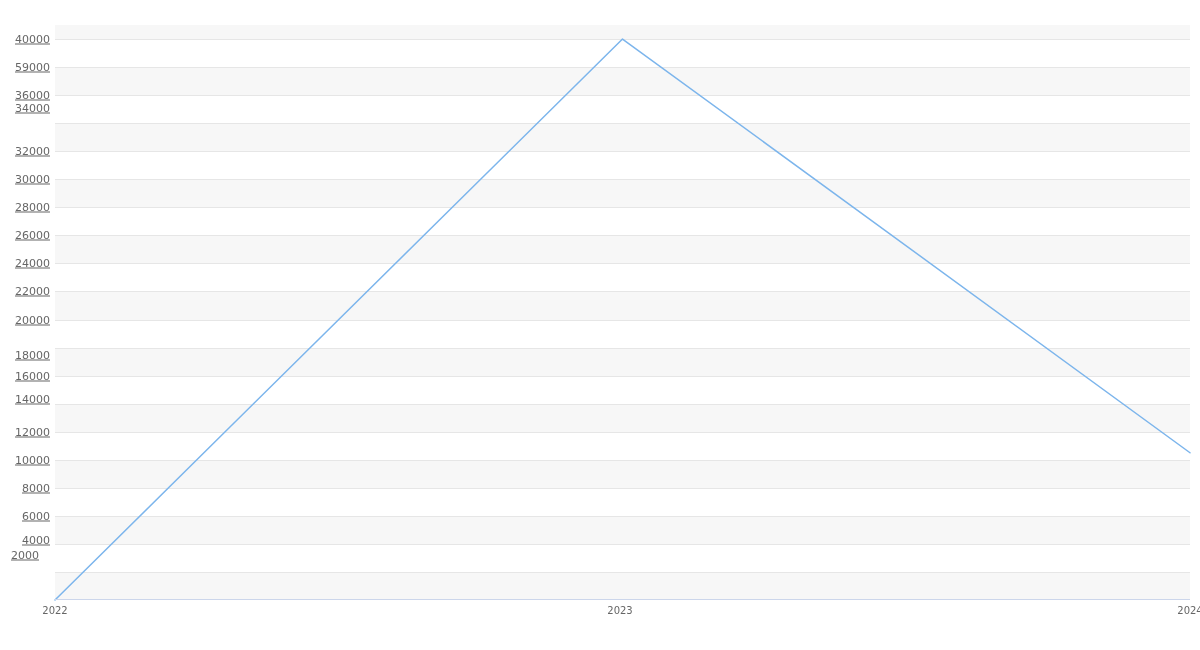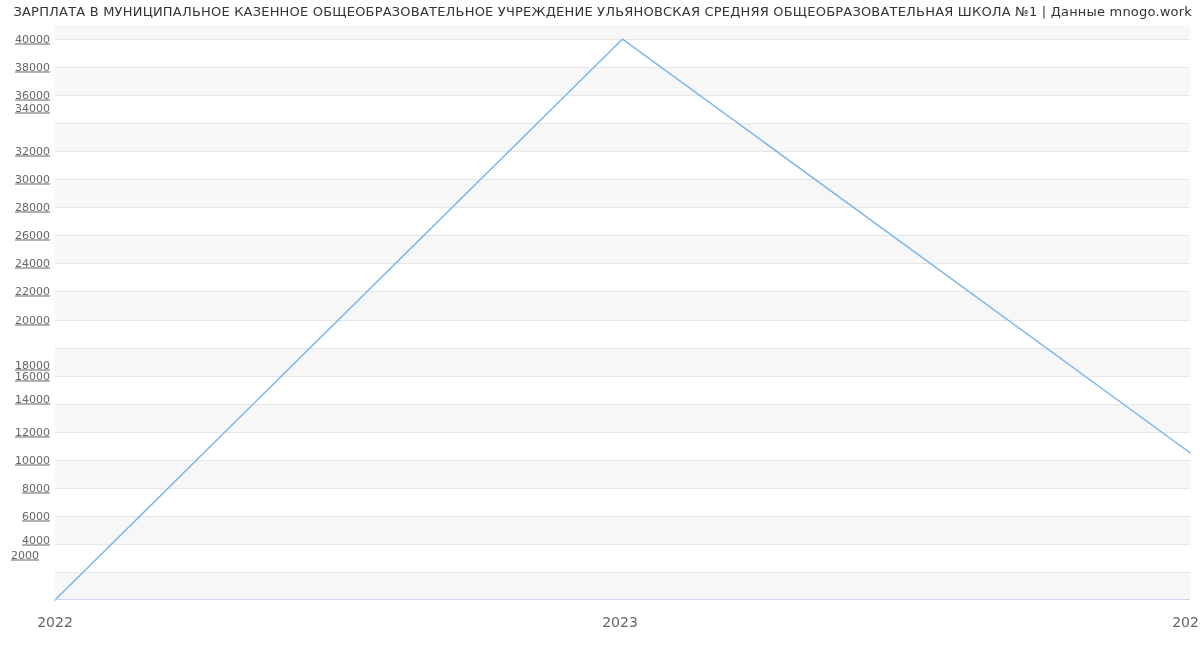--- a/index.html
+++ b/index.html
@@ -56,24 +56,23 @@
     width: 50px;
     text-align: right;
     font-size: 11px;
     color: #666;
     transform: translateY(-50%);
     text-decoration: underline;
   }
   .x-tick-label {
     position: absolute;
     top: 605px;
-    font-size: 14px;
+    font-size: 10px;
     color: #666;
     transform: translateX(-50%);
-    margin-top: 9px;
   }
   svg.series {
     position: absolute;
     left: 0;
     top: 0;
     width: 100%;
     height: 100%;
     overflow: visible;
   }
   .series path {
@@ -85,21 +84,20 @@
   }
   .axis-line {
     position: absolute;
     background: #ccd6eb;
   }
 </style>
 </head>
 <body>
 
 <div class="chart">
-  <div class="title">ЗАРПЛАТА В МУНИЦИПАЛЬНОЕ КАЗЕННОЕ ОБЩЕОБРАЗОВАТЕЛЬНОЕ УЧРЕЖДЕНИЕ УЛЬЯНОВСКАЯ СРЕДНЯЯ ОБЩЕОБРАЗОВАТЕЛЬНАЯ ШКОЛА №1 | Данные mnogo.work</div>
 
   <div class="plot-area">
       <div class="band" style="top: 0px; height: 14.0244px;"></div>
       <div class="band" style="top: 42.0732px; height: 28.0488px;"></div>
       <div class="band" style="top: 98.1707px; height: 28.0488px;"></div>
       <div class="band" style="top: 154.268px; height: 28.0488px;"></div>
       <div class="band" style="top: 210.366px; height: 28.0488px;"></div>
       <div class="band" style="top: 266.463px; height: 28.0488px;"></div>
       <div class="band" style="top: 322.561px; height: 28.0488px;"></div>
       <div class="band" style="top: 378.659px; height: 28.0488px;"></div>
@@ -133,28 +131,28 @@
     <div class="axis-line" style="left:0;bottom:0;width:100%;height:1px;"></div>
   </div>
 <div class="y-tick-label" style="top: 555px; text-align: center;">2000</div>
     <div class="y-tick-label" style="top: 540px;">4000</div>
     <div class="y-tick-label" style="top: 515.854px;">6000</div>
     <div class="y-tick-label" style="top: 487.805px;">8000</div>
     <div class="y-tick-label" style="top: 459.756px; margin-left: 35px;">10000</div>
     <div class="y-tick-label" style="top: 431.707px;">12000</div>
     <div class="y-tick-label" style="top: 399px; text-align: right;">14000</div>
     <div class="y-tick-label" style="top: 375.61px;">16000</div>
-    <div class="y-tick-label" style="top: 365px;">18000</div>
+    <div class="y-tick-label" style="top: 355px;">18000</div>
     <div class="y-tick-label" style="top: 319.512px;">20000</div>
     <div class="y-tick-label" style="top: 291px; padding-left: 36px;">22000</div>
     <div class="y-tick-label" style="top: 263.415px;">24000</div>
     <div class="y-tick-label" style="top: 235.366px;">26000</div>
     <div class="y-tick-label" style="top: 207.317px;">28000</div>
     <div class="y-tick-label" style="top: 179.268px;">30000</div>
     <div class="y-tick-label" style="top: 151.22px;">32000</div>
     <div class="y-tick-label" style="top: 108px;">34000</div>
     <div class="y-tick-label" style="top: 95.122px;">36000</div>
-    <div class="y-tick-label" style="top: 67.0732px;">38000</div>
+    <div class="y-tick-label" style="top: 67.0732px;">59000</div>
     <div class="y-tick-label" style="top: 39.0244px;">40000</div>
     <div class="x-tick-label" style="left: 55px;">2022</div>
     <div class="x-tick-label" style="left: 620px;">2023</div>
     <div class="x-tick-label" style="left: 1190px;">2024</div>
   </div>
 
 </body></html>

